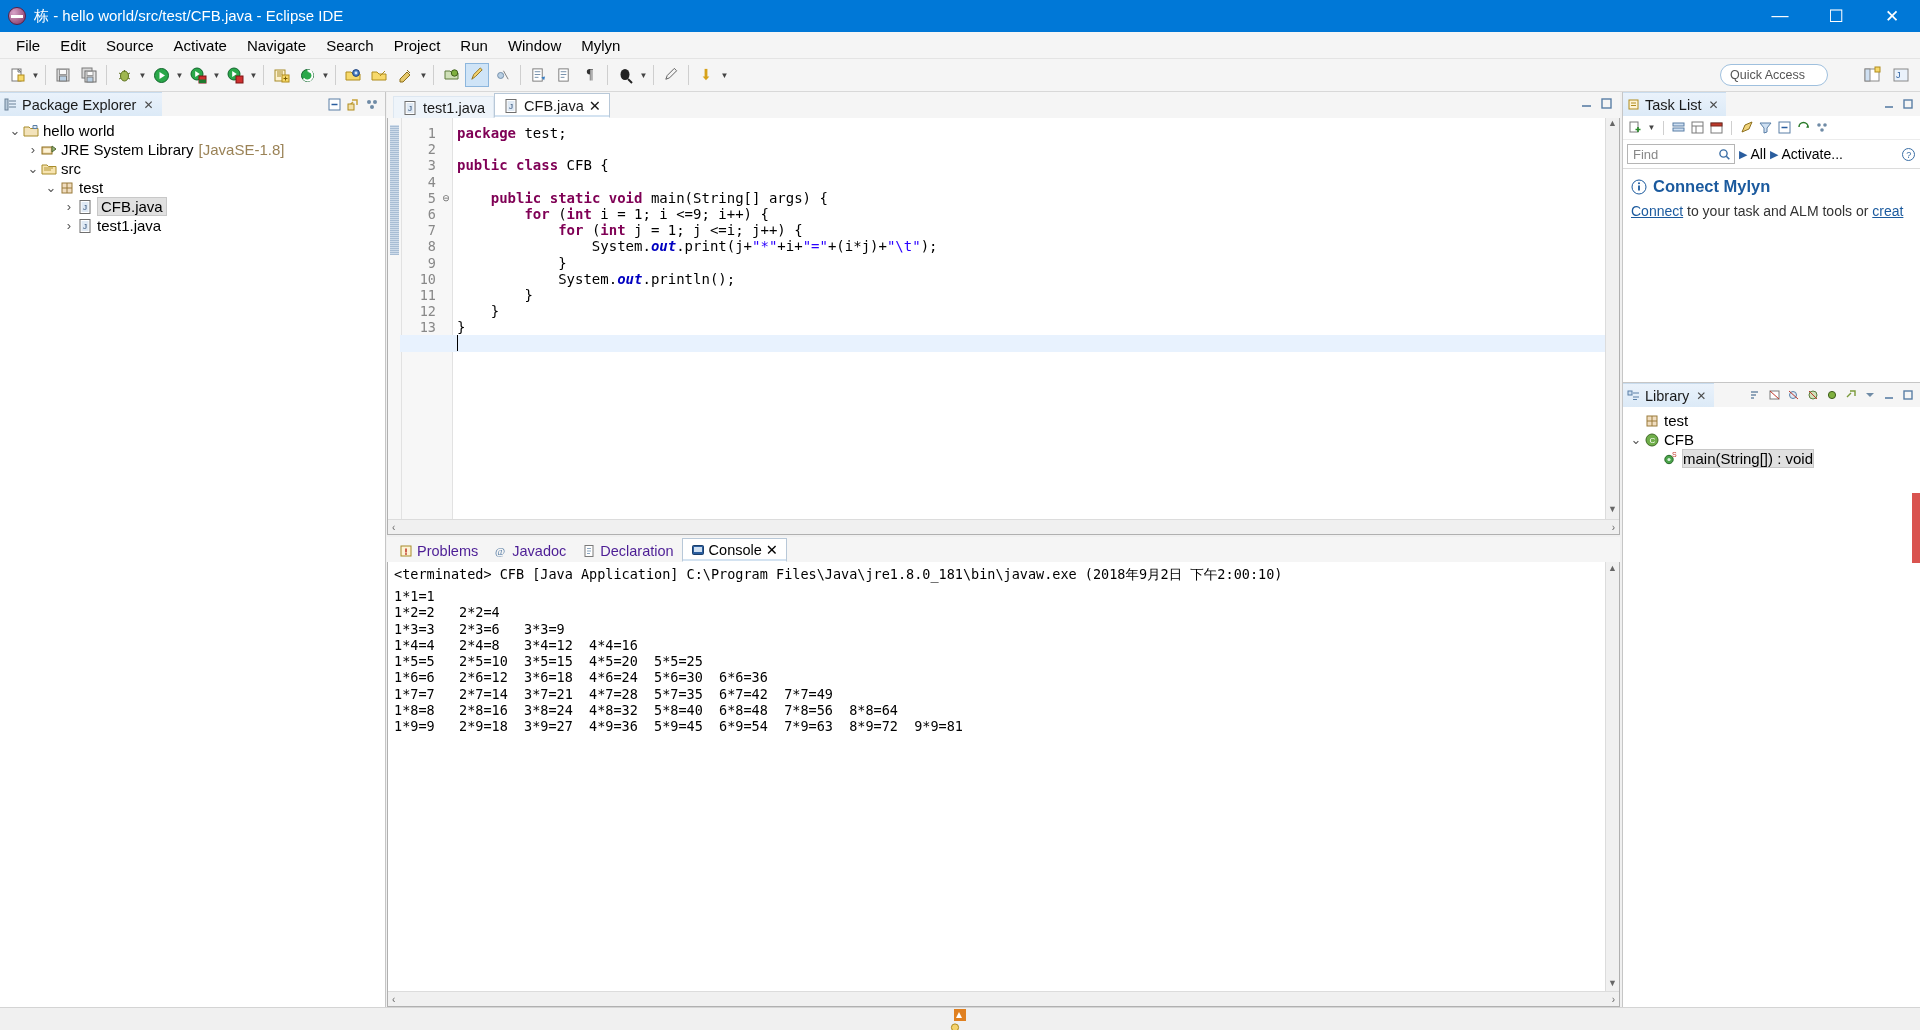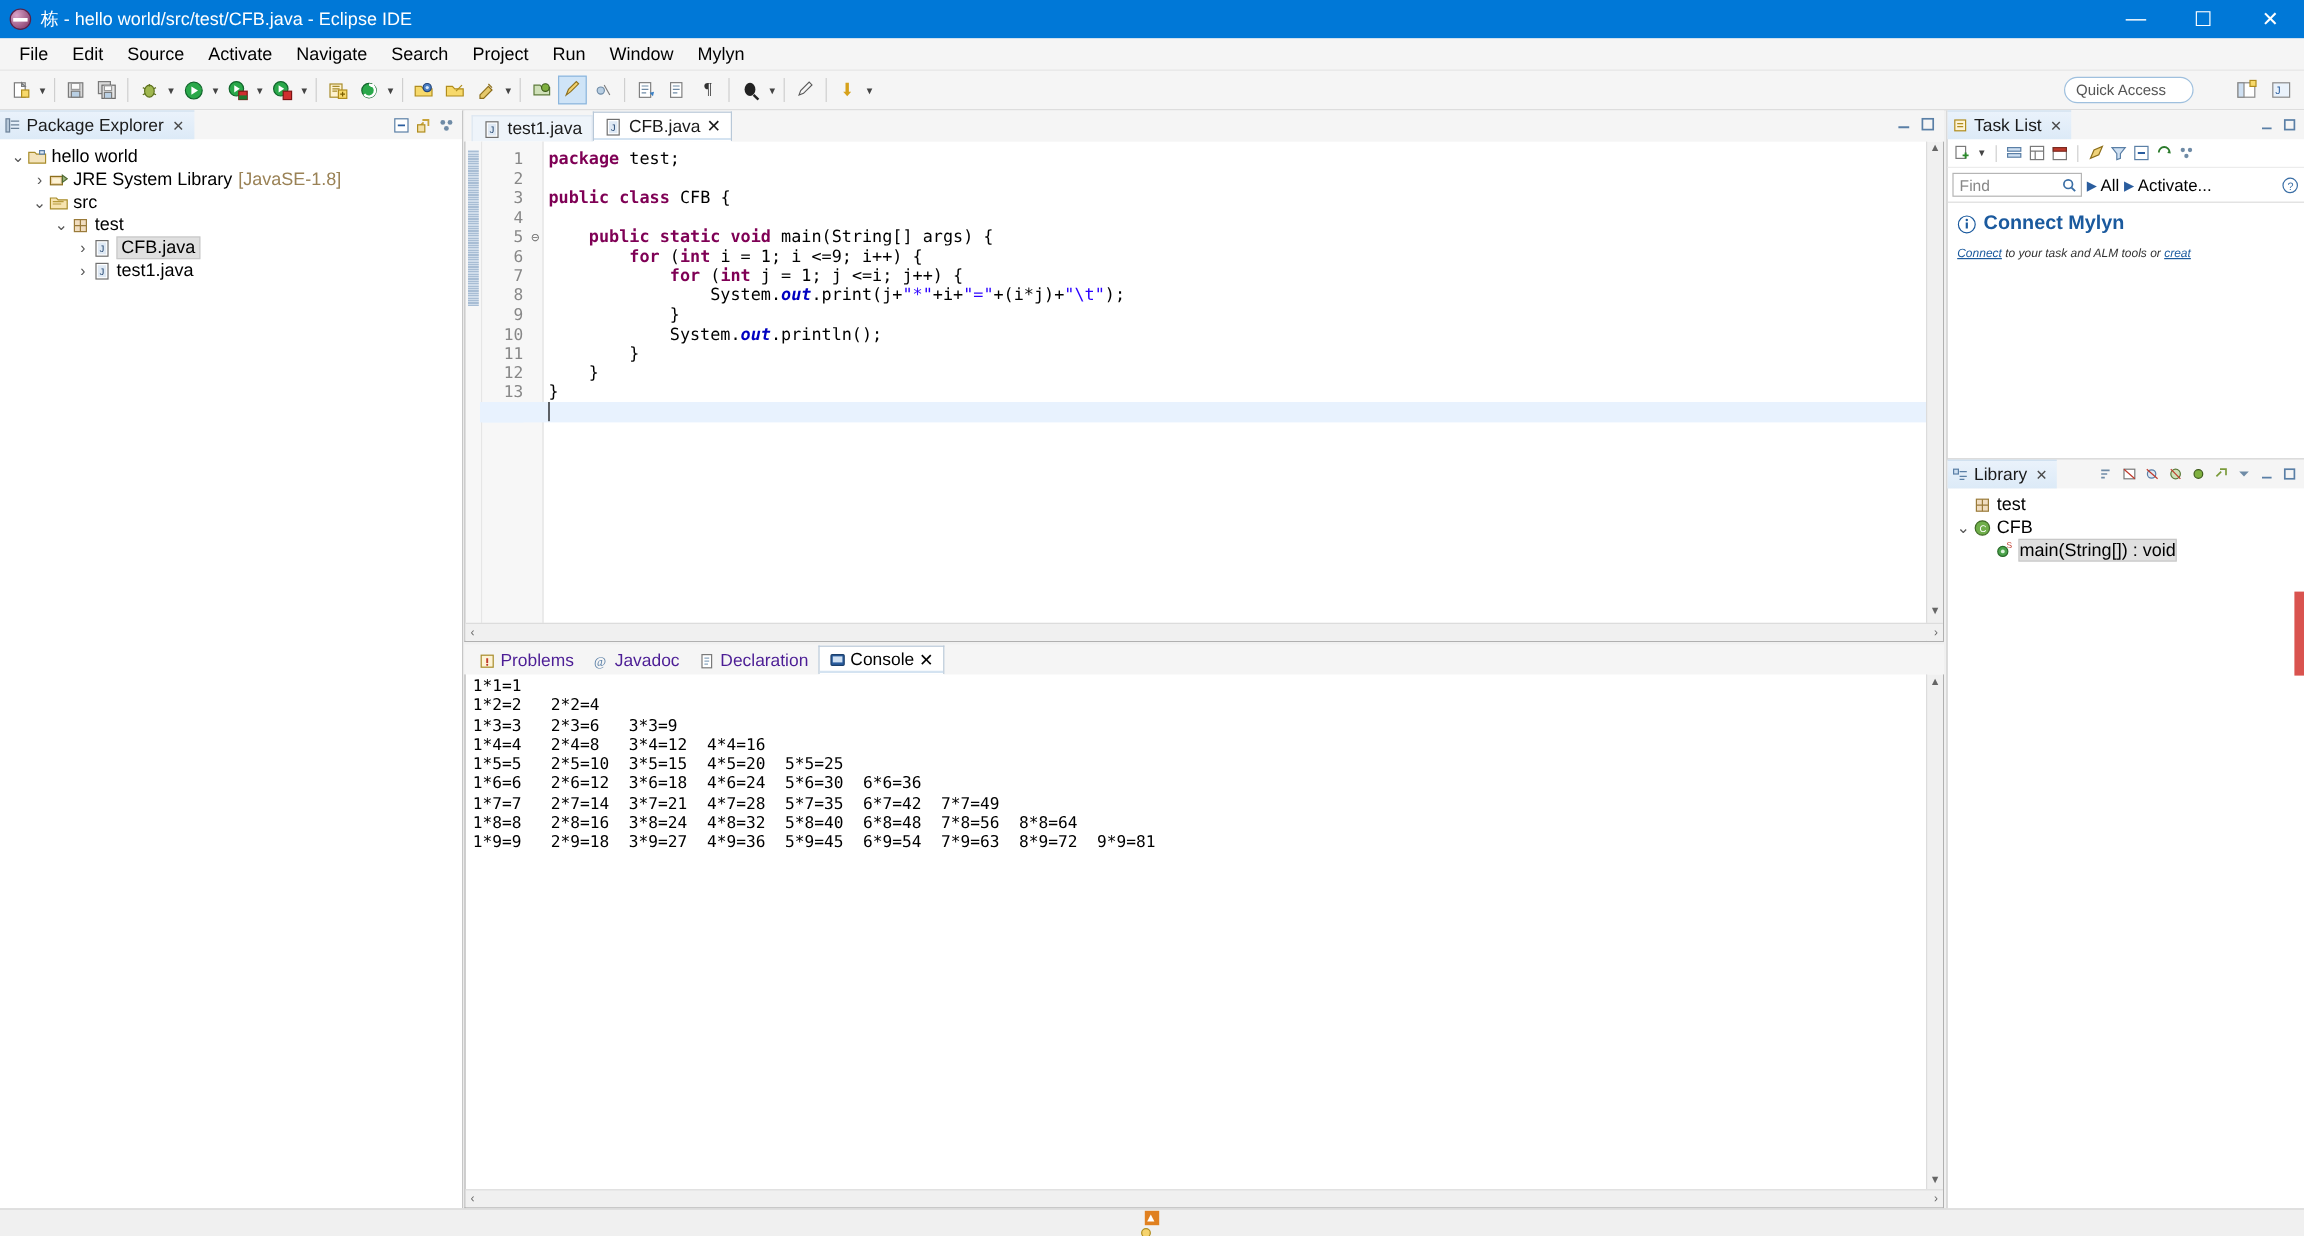--- a/index.html
+++ b/index.html
@@ -145,21 +145,21 @@
   #tasklist .viewtabbar { background:#f5f5f5; }
   #tl-toolbar { height:24px; display:flex; align-items:center; gap:2px; padding:0 4px;
                 border-bottom:1px solid #ececec; }
   #tl-find { display:flex; align-items:center; gap:4px; padding:4px 4px 4px 4px; }
   #tl-findbox { width:108px; height:20px; border:1px solid #b5b5b5; background:#fff;
                 display:flex; align-items:center; padding:0 3px 0 5px; font-size:13px; color:#888; }
   .tl-link { font-size:14px; color:#000; display:flex; align-items:center; gap:3px; }
   #mylyn { border-top:1px solid #dcdcdc; padding:8px 8px 0 8px; }
   #mylyn h3 { margin:0 0 6px 0; font-size:16.5px; color:#1b5a9e; font-weight:bold;
               display:flex; align-items:center; gap:6px; }
-  #mylyn p { margin:0; font-size:10px; color:#333; line-height:19px;font-style:italic; }
+  #mylyn p { margin:0; font-size:14px; color:#333; line-height:19px; }
   #mylyn a { color:#1b5a9e; text-decoration:underline; }
   #outline { position:absolute; left:0; top:290px; right:0; bottom:0; border-top:1px solid #c6c6c6; }
   #outline .viewtabbar { background:#f5f5f5; }
   #ol-tree { padding-top:4px; font-size:15px; }
   .olrow { display:flex; align-items:center; height:19px; padding-left:4px; }
   .olrow .exp { width:14px; text-align:center; font-size:10px; color:#555; }
   .olrow .ico { width:18px; display:flex; align-items:center; justify-content:center; margin-right:3px; }
   .olrow.sel .lbl { background:#e0e0e0; border:1px solid #c8c8c8; padding:0 0; }
 
   
@@ -667,20 +667,21 @@
             <path d="M3 10h8" stroke="#5a7fa6" stroke-width="1.6"></path>
           </svg>
         </span>
       <span class="vtool">
         <svg width="14" height="14" viewBox="0 0 14 14">
             <rect x="3" y="3" width="8" height="8" fill="none" stroke="#5a7fa6" stroke-width="1.4"></rect>
           </svg>
         </span>
     </div>
     <div id="cs-body">
+      <div id="cs-head" class="mono">&lt;terminated&gt; CFB [Java Application] C:\Program Files\Java\jre1.8.0_181\bin\javaw.exe (2018年9月2日 下午2:00:10)</div>
       <div id="cs-out" class="mono"><div>1*1=1</div><div>1*2=2   2*2=4</div><div>1*3=3   2*3=6   3*3=9</div><div>1*4=4   2*4=8   3*4=12  4*4=16</div><div>1*5=5   2*5=10  3*5=15  4*5=20  5*5=25</div><div>1*6=6   2*6=12  3*6=18  4*6=24  5*6=30  6*6=36</div><div>1*7=7   2*7=14  3*7=21  4*7=28  5*7=35  6*7=42  7*7=49</div><div>1*8=8   2*8=16  3*8=24  4*8=32  5*8=40  6*8=48  7*8=56  8*8=64</div><div>1*9=9   2*9=18  3*9=27  4*9=36  5*9=45  6*9=54  7*9=63  8*9=72  9*9=81</div></div>
       <div id="cs-vscroll">
         <div style="position:absolute;top:1px;left:1px;right:1px;height:12px;color:#666;font-size:9px;text-align:center">▲</div>
         <div style="position:absolute;bottom:1px;left:1px;right:1px;height:12px;color:#666;font-size:9px;text-align:center">▼</div>
       </div>
       <div id="cs-hscroll">
         <span>‹</span>
         <span>›</span>
       </div>
     </div>

